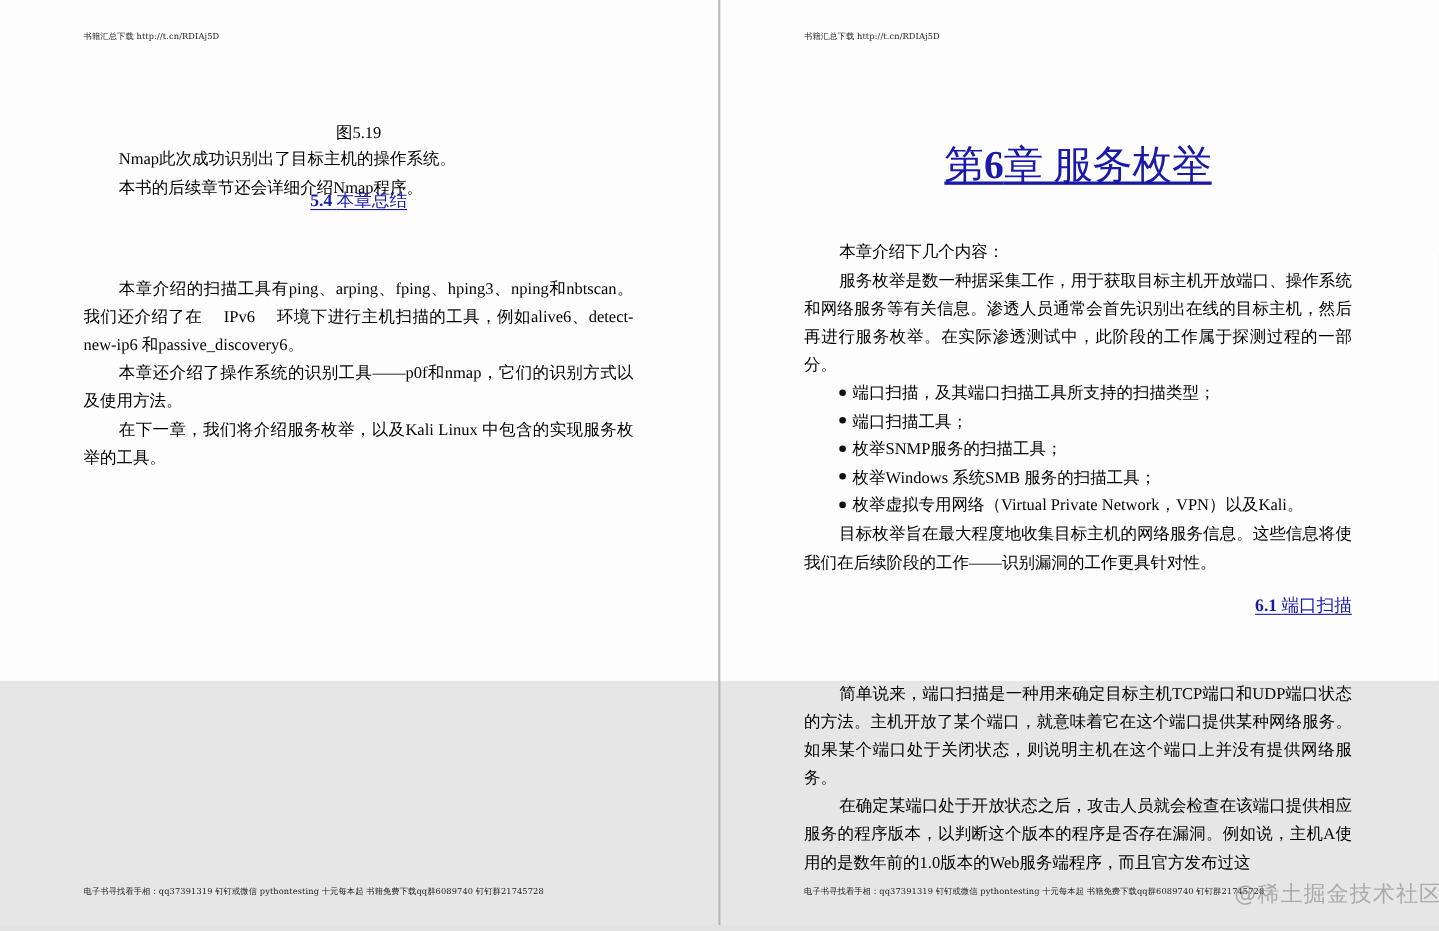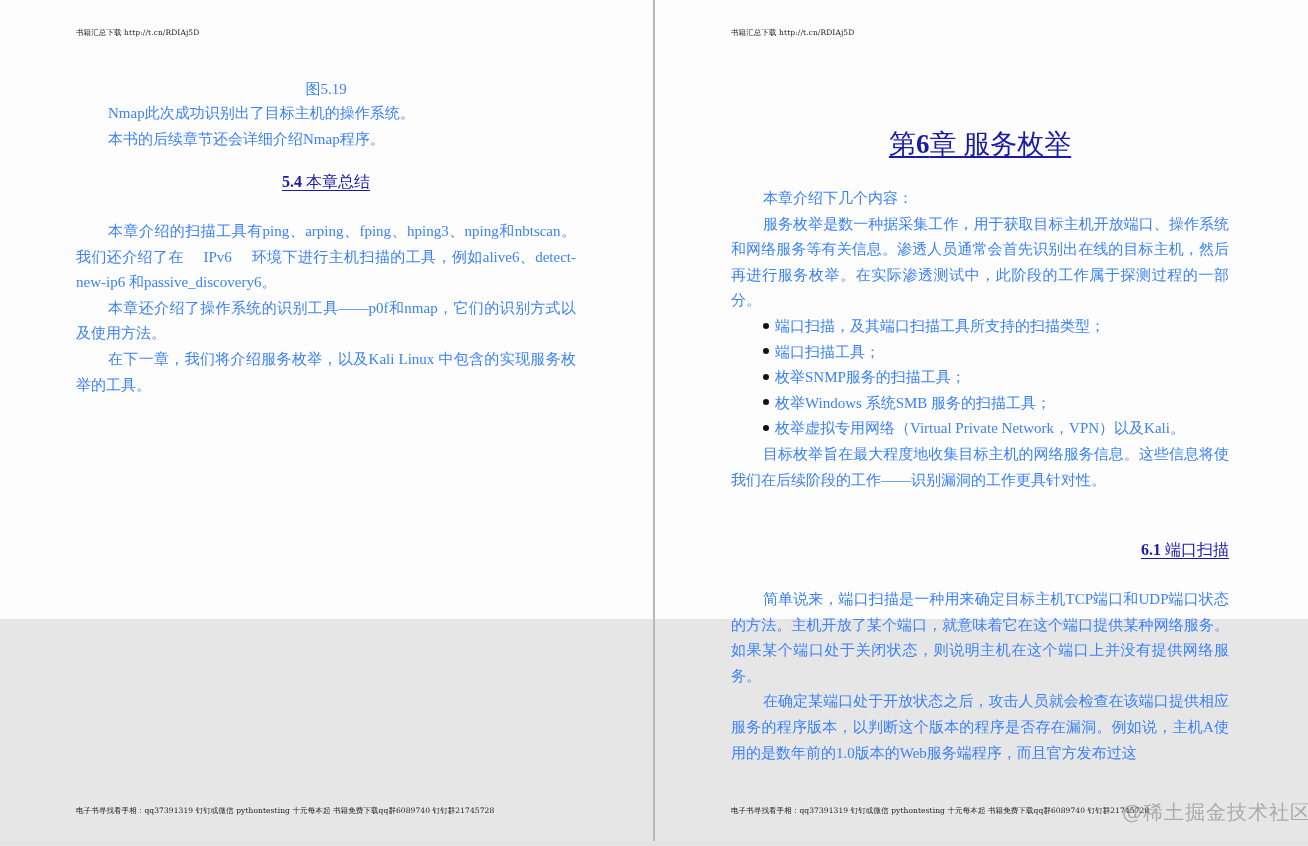--- a/index.html
+++ b/index.html
@@ -17,33 +17,34 @@
   .bottom-strip { position: absolute; left: 0; top: 841px; width: 1308px; height: 5px; background: #e2e2e2; }
 
   .header-text, .footer-text {
     position: absolute; font-size: 7.5px; color: #222; white-space: nowrap;
     font-family: "DejaVu Serif", serif; letter-spacing: 0.1px;
   }
   .header-text { top: 28px; }
   .footer-text { top: 806px; }
 
   .body-text {
-    position: absolute; font-size: 15px; line-height: 25.6px; color: #3b82f6;
+    position: absolute; font-size: 15px; line-height: 25.6px; color: #000000;
     font-family: "Liberation Serif", "DejaVu Serif", serif;
+    margin-top: 32px;
   }
   .para { text-indent: 32px; text-align: justify; }
   .caption { text-align: center; font-size: 15px; }
 
   .heading-link {
     color: #1a1aa8; text-decoration: underline; text-underline-offset: 3px;
     font-family: "Liberation Serif", "DejaVu Serif", serif; cursor: pointer;
   }
   .h2 { position: absolute; text-align: center; font-size: 16px; }
   .h2 b, .h1 b { font-weight: bold; }
-  .h1 { position: absolute; text-align: center; font-size: 27px; }
+  .h1 { position: absolute; text-align: center; font-size: 36px; }
 
   .bullet { text-indent: 32px; }
   .bullet .dot { display: inline-block; width: 6px; height: 6px; border-radius: 50%; background: #111; margin-right: 6px; vertical-align: middle; position: relative; top: -2px; text-indent: 0; }
 
   .watermark {
     position: absolute; left: 1122px; top: 799px; font-size: 20px; color: rgba(120,120,120,0.55);
     font-family: "DejaVu Sans", sans-serif; white-space: nowrap; letter-spacing: 1px;
   }
 </style>
 </head>

